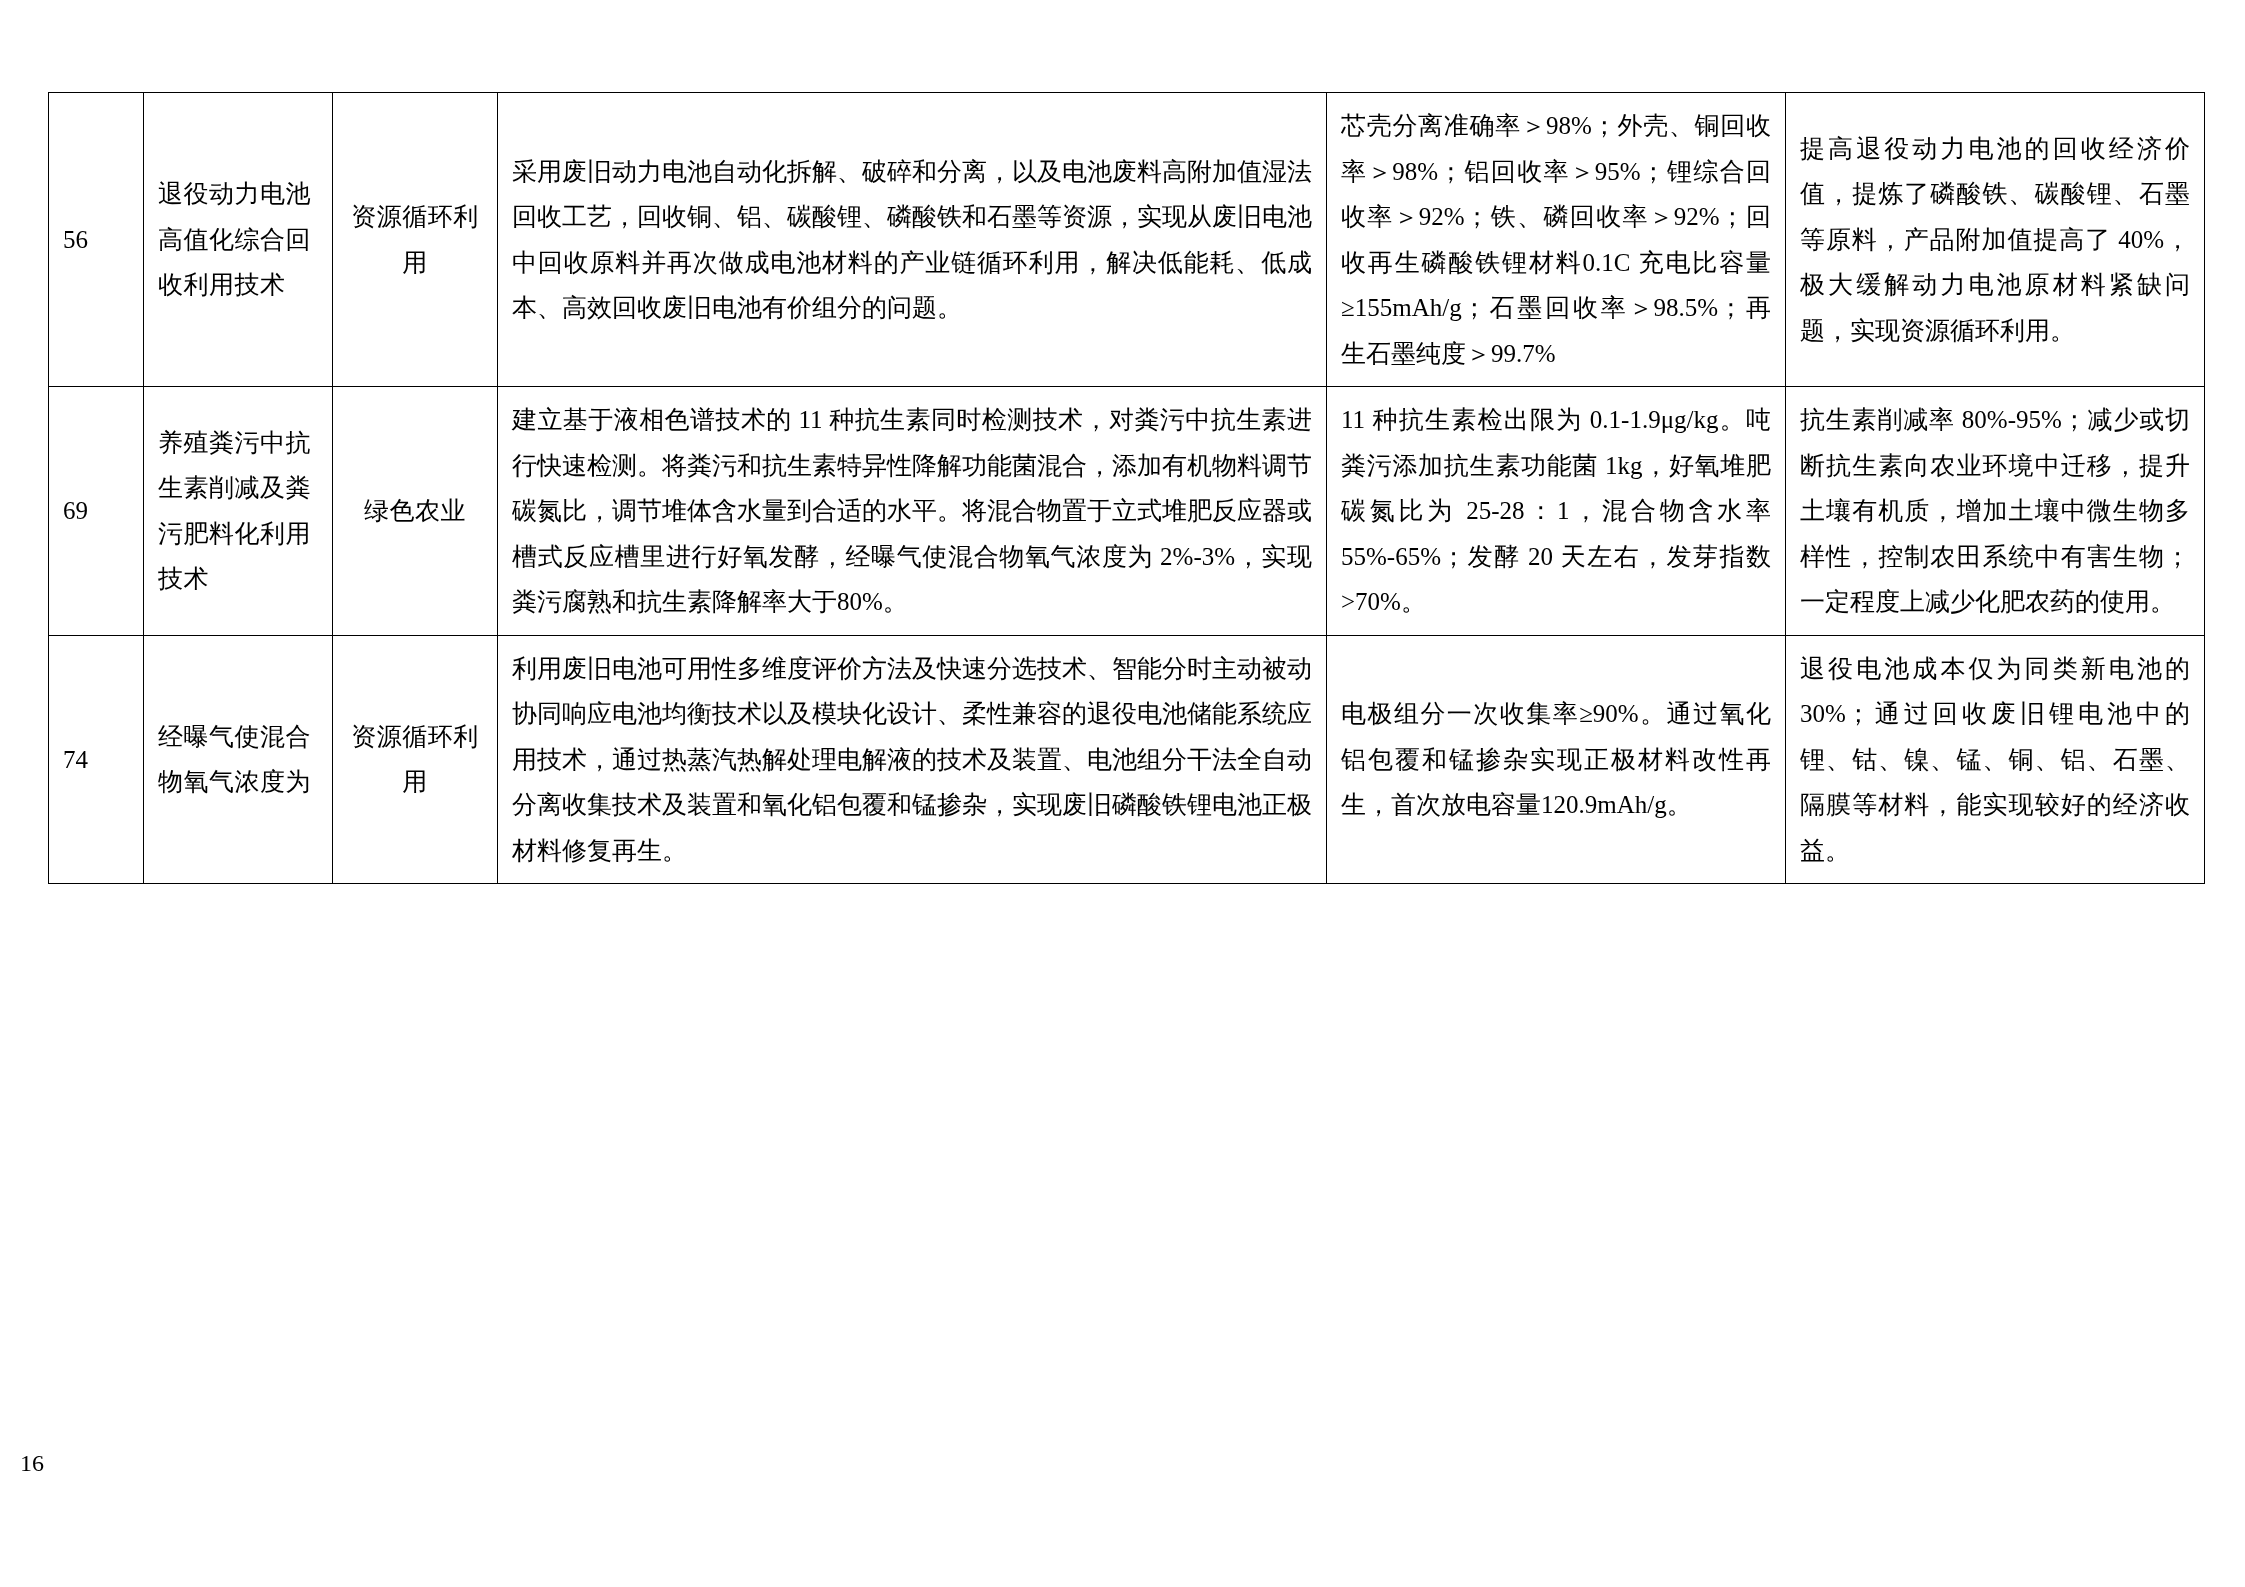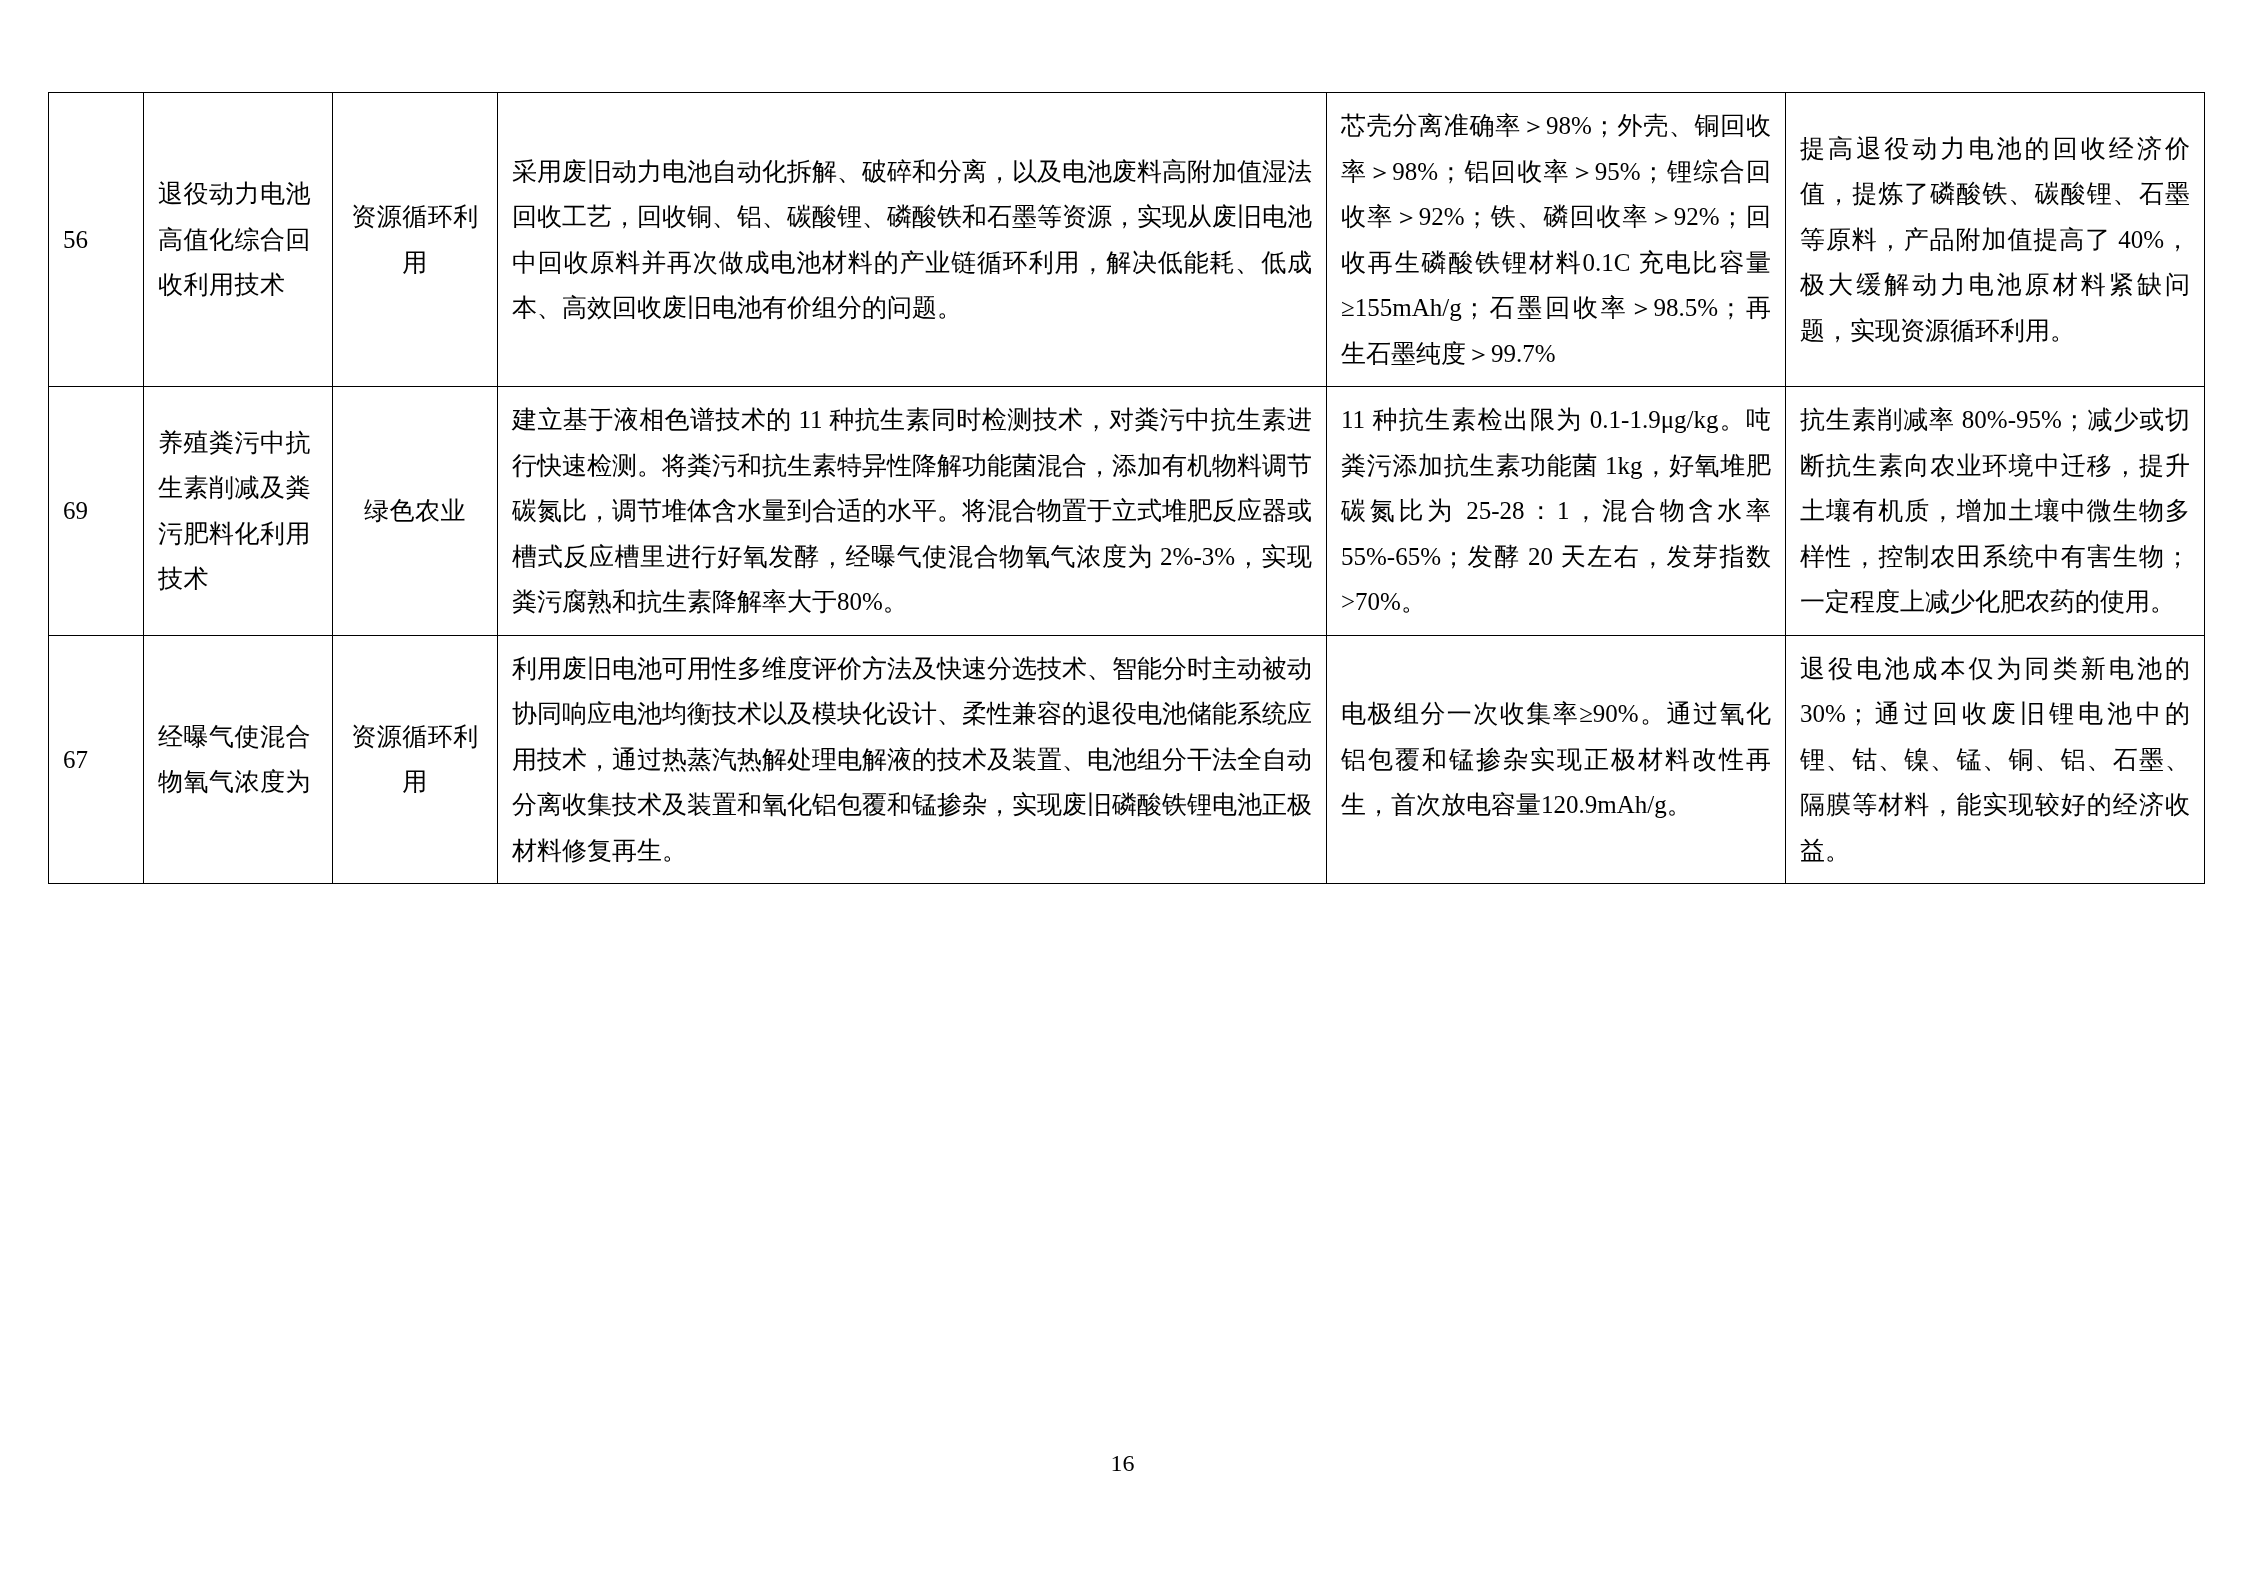--- a/index.html
+++ b/index.html
@@ -73,23 +73,24 @@
   }
   .cell-text {
     display: block;
     white-space: pre-wrap;
   }
   .page-number {
     position: absolute;
     left: 0;
     right: 0;
     top: 1450px;
-    text-align: center;
+    text-align: left;
     font-size: 24px;
     font-family: "Liberation Serif", serif;
+    padding-left: 20px;
   }
 </style>
 </head>
 <body>
 
 <div class="page">
 
   <table class="doc-table">
     <tbody>
       <tr>
@@ -127,21 +128,21 @@
           </td>
         <td class="col-metric">
             <span class="cell-text">11 种抗生素检出限为 0.1-1.9μg/kg。吨粪污添加抗生素功能菌 1kg，好氧堆肥碳氮比为 25-28：1，混合物含水率 55%-65%；发酵 20 天左右，发芽指数&gt;70%。</span>
           </td>
         <td class="col-benefit">
             <span class="cell-text">抗生素削减率 80%-95%；减少或切断抗生素向农业环境中迁移，提升土壤有机质，增加土壤中微生物多样性，控制农田系统中有害生物；一定程度上减少化肥农药的使用。</span>
           </td>
       </tr>
       <tr>
         <td class="col-index">
-            <span class="cell-text">67</span>
+            <span class="cell-text">74</span>
           </td>
         <td class="col-name">
             <span class="cell-text">经曝气使混合物氧气浓度为</span>
           </td>
         <td class="col-field">
             <span class="cell-text">资源循环利用</span>
           </td>
         <td class="col-desc">
             <span class="cell-text">利用废旧电池可用性多维度评价方法及快速分选技术、智能分时主动被动协同响应电池均衡技术以及模块化设计、柔性兼容的退役电池储能系统应用技术，通过热蒸汽热解处理电解液的技术及装置、电池组分干法全自动分离收集技术及装置和氧化铝包覆和锰掺杂，实现废旧磷酸铁锂电池正极材料修复再生。</span>
           </td>

